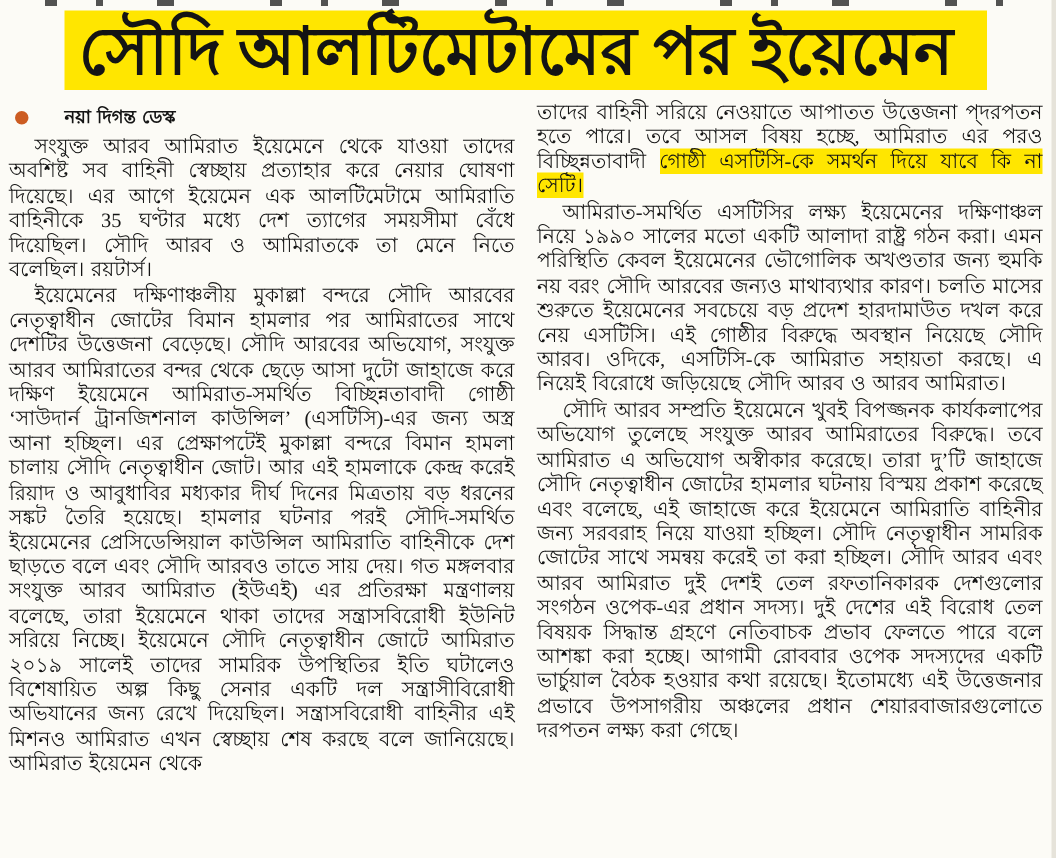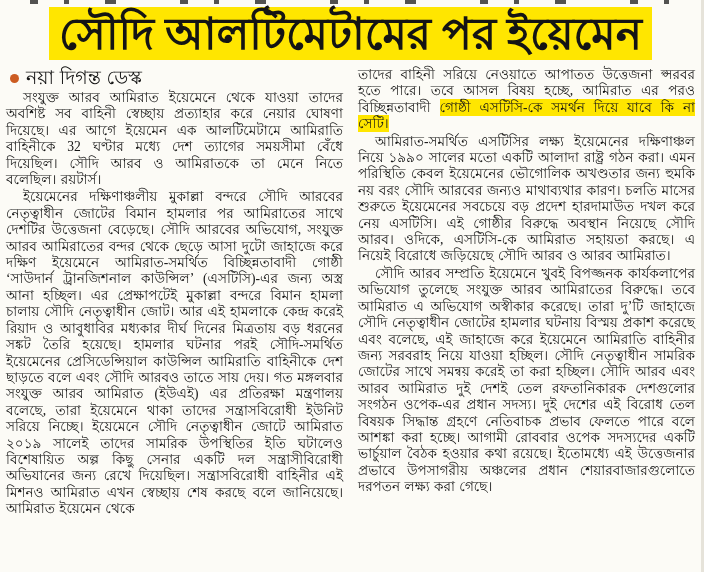--- a/index.html
+++ b/index.html
@@ -35,31 +35,31 @@
     text-align: center;
     font-weight: 700;
     font-size: 44px;
     line-height: 55px;
     letter-spacing: 0;
   }
   .hl-line { display: block; }
   .hl-mark {
     background: var(--highlight);
     display: inline;
-    padding: 3px 10px 1px 10px;
+    padding: 3px 23px 1px 10px;
     -webkit-box-decoration-break: clone;
     box-decoration-break: clone;
   }
   .byline {
     display: flex;
     align-items: center;
-    gap: 7px;
+    gap: 24px;
     margin: 2px 0 3px 4px;
-    font-size: 19px;
-    font-weight: 400;
+    font-size: 12px;
+    font-weight: 700;
     height: 18px;
   }
   .byline .bullet {
     width: 9px; height: 9px;
     border-radius: 50%;
     background: var(--bullet);
     flex: 0 0 auto;
   }
   .columns {
     display: flex;
@@ -90,24 +90,24 @@
     <span class="hl-line"><span class="hl-mark">সৌদি আলটিমেটামের পর ইয়েমেন</span></span>
   </h1>
 
   <div class="columns">
 
     <div class="col">
       <div class="byline">
         <span class="bullet"></span>
         <span>নয়া দিগন্ত ডেস্ক</span>
       </div>
-      <p class="indent">সংযুক্ত আরব আমিরাত ইয়েমেনে থেকে যাওয়া তাদের অবশিষ্ট সব বাহিনী স্বেচ্ছায় প্রত্যাহার করে নেয়ার ঘোষণা দিয়েছে। এর আগে ইয়েমেন এক আলটিমেটামে আমিরাতি বাহিনীকে 32 ঘণ্টার মধ্যে দেশ ত্যাগের সময়সীমা বেঁধে দিয়েছিল। সৌদি আরব ও আমিরাতকে তা মেনে নিতে বলেছিল। রয়টার্স।</p>
+      <p class="indent">সংযুক্ত আরব আমিরাত ইয়েমেনে থেকে যাওয়া তাদের অবশিষ্ট সব বাহিনী স্বেচ্ছায় প্রত্যাহার করে নেয়ার ঘোষণা দিয়েছে। এর আগে ইয়েমেন এক আলটিমেটামে আমিরাতি বাহিনীকে 35 ঘণ্টার মধ্যে দেশ ত্যাগের সময়সীমা বেঁধে দিয়েছিল। সৌদি আরব ও আমিরাতকে তা মেনে নিতে বলেছিল। রয়টার্স।</p>
       <p class="indent">ইয়েমেনের দক্ষিণাঞ্চলীয় মুকাল্লা বন্দরে সৌদি আরবের নেতৃত্বাধীন জোটের বিমান হামলার পর আমিরাতের সাথে দেশটির উত্তেজনা বেড়েছে। সৌদি আরবের অভিযোগ, সংযুক্ত আরব আমিরাতের বন্দর থেকে ছেড়ে আসা দুটো জাহাজে করে দক্ষিণ ইয়েমেনে আমিরাত-সমর্থিত বিচ্ছিন্নতাবাদী গোষ্ঠী ‘সাউদার্ন ট্রানজিশনাল কাউন্সিল’ (এসটিসি)-এর জন্য অস্ত্র আনা হচ্ছিল। এর প্রেক্ষাপটেই মুকাল্লা বন্দরে বিমান হামলা চালায় সৌদি নেতৃত্বাধীন জোট। আর এই হামলাকে কেন্দ্র করেই রিয়াদ ও আবুধাবির মধ্যকার দীর্ঘ দিনের মিত্রতায় বড় ধরনের সঙ্কট তৈরি হয়েছে। হামলার ঘটনার পরই সৌদি-সমর্থিত ইয়েমেনের প্রেসিডেন্সিয়াল কাউন্সিল আমিরাতি বাহিনীকে দেশ ছাড়তে বলে এবং সৌদি আরবও তাতে সায় দেয়। গত মঙ্গলবার সংযুক্ত আরব আমিরাত (ইউএই) এর প্রতিরক্ষা মন্ত্রণালয় বলেছে, তারা ইয়েমেনে থাকা তাদের সন্ত্রাসবিরোধী ইউনিট সরিয়ে নিচ্ছে। ইয়েমেনে সৌদি নেতৃত্বাধীন জোটে আমিরাত ২০১৯ সালেই তাদের সামরিক উপস্থিতির ইতি ঘটালেও বিশেষায়িত অল্প কিছু সেনার একটি দল সন্ত্রাসীবিরোধী অভিযানের জন্য রেখে দিয়েছিল। সন্ত্রাসবিরোধী বাহিনীর এই মিশনও আমিরাত এখন স্বেচ্ছায় শেষ করছে বলে জানিয়েছে। আমিরাত ইয়েমেন থেকে</p>
     </div>
 
     <div class="col">
-      <p><span>তাদের বাহিনী সরিয়ে নেওয়াতে আপাতত উত্তেজনা প্সরবর হতে পারে। তবে আসল বিষয় হচ্ছে, আমিরাত এর পরও বিচ্ছিন্নতাবাদী</span> <span class="hl-inline">গোষ্ঠী এসটিসি-কে সমর্থন দিয়ে যাবে কি না সেটি।</span></p>
+      <p><span>তাদের বাহিনী সরিয়ে নেওয়াতে আপাতত উত্তেজনা প্দরপতন হতে পারে। তবে আসল বিষয় হচ্ছে, আমিরাত এর পরও বিচ্ছিন্নতাবাদী</span> <span class="hl-inline">গোষ্ঠী এসটিসি-কে সমর্থন দিয়ে যাবে কি না সেটি।</span></p>
       <p class="indent">আমিরাত-সমর্থিত এসটিসির লক্ষ্য ইয়েমেনের দক্ষিণাঞ্চল নিয়ে ১৯৯০ সালের মতো একটি আলাদা রাষ্ট্র গঠন করা। এমন পরিস্থিতি কেবল ইয়েমেনের ভৌগোলিক অখণ্ডতার জন্য হুমকি নয় বরং সৌদি আরবের জন্যও মাথাব্যথার কারণ। চলতি মাসের শুরুতে ইয়েমেনের সবচেয়ে বড় প্রদেশ হারদামাউত দখল করে নেয় এসটিসি। এই গোষ্ঠীর বিরুদ্ধে অবস্থান নিয়েছে সৌদি আরব। ওদিকে, এসটিসি-কে আমিরাত সহায়তা করছে। এ নিয়েই বিরোধে জড়িয়েছে সৌদি আরব ও আরব আমিরাত।</p>
       <p class="indent">সৌদি আরব সম্প্রতি ইয়েমেনে খুবই বিপজ্জনক কার্যকলাপের অভিযোগ তুলেছে সংযুক্ত আরব আমিরাতের বিরুদ্ধে। তবে আমিরাত এ অভিযোগ অস্বীকার করেছে। তারা দু’টি জাহাজে সৌদি নেতৃত্বাধীন জোটের হামলার ঘটনায় বিস্ময় প্রকাশ করেছে এবং বলেছে, এই জাহাজে করে ইয়েমেনে আমিরাতি বাহিনীর জন্য সরবরাহ নিয়ে যাওয়া হচ্ছিল। সৌদি নেতৃত্বাধীন সামরিক জোটের সাথে সমন্বয় করেই তা করা হচ্ছিল। সৌদি আরব এবং আরব আমিরাত দুই দেশই তেল রফতানিকারক দেশগুলোর সংগঠন ওপেক-এর প্রধান সদস্য। দুই দেশের এই বিরোধ তেল বিষয়ক সিদ্ধান্ত গ্রহণে নেতিবাচক প্রভাব ফেলতে পারে বলে আশঙ্কা করা হচ্ছে। আগামী রোববার ওপেক সদস্যদের একটি ভার্চুয়াল বৈঠক হওয়ার কথা রয়েছে। ইতোমধ্যে এই উত্তেজনার প্রভাবে উপসাগরীয় অঞ্চলের প্রধান শেয়ারবাজারগুলোতে দরপতন লক্ষ্য করা গেছে।</p>
     </div>
 
   </div>
 </div>
 
 </body></html>

